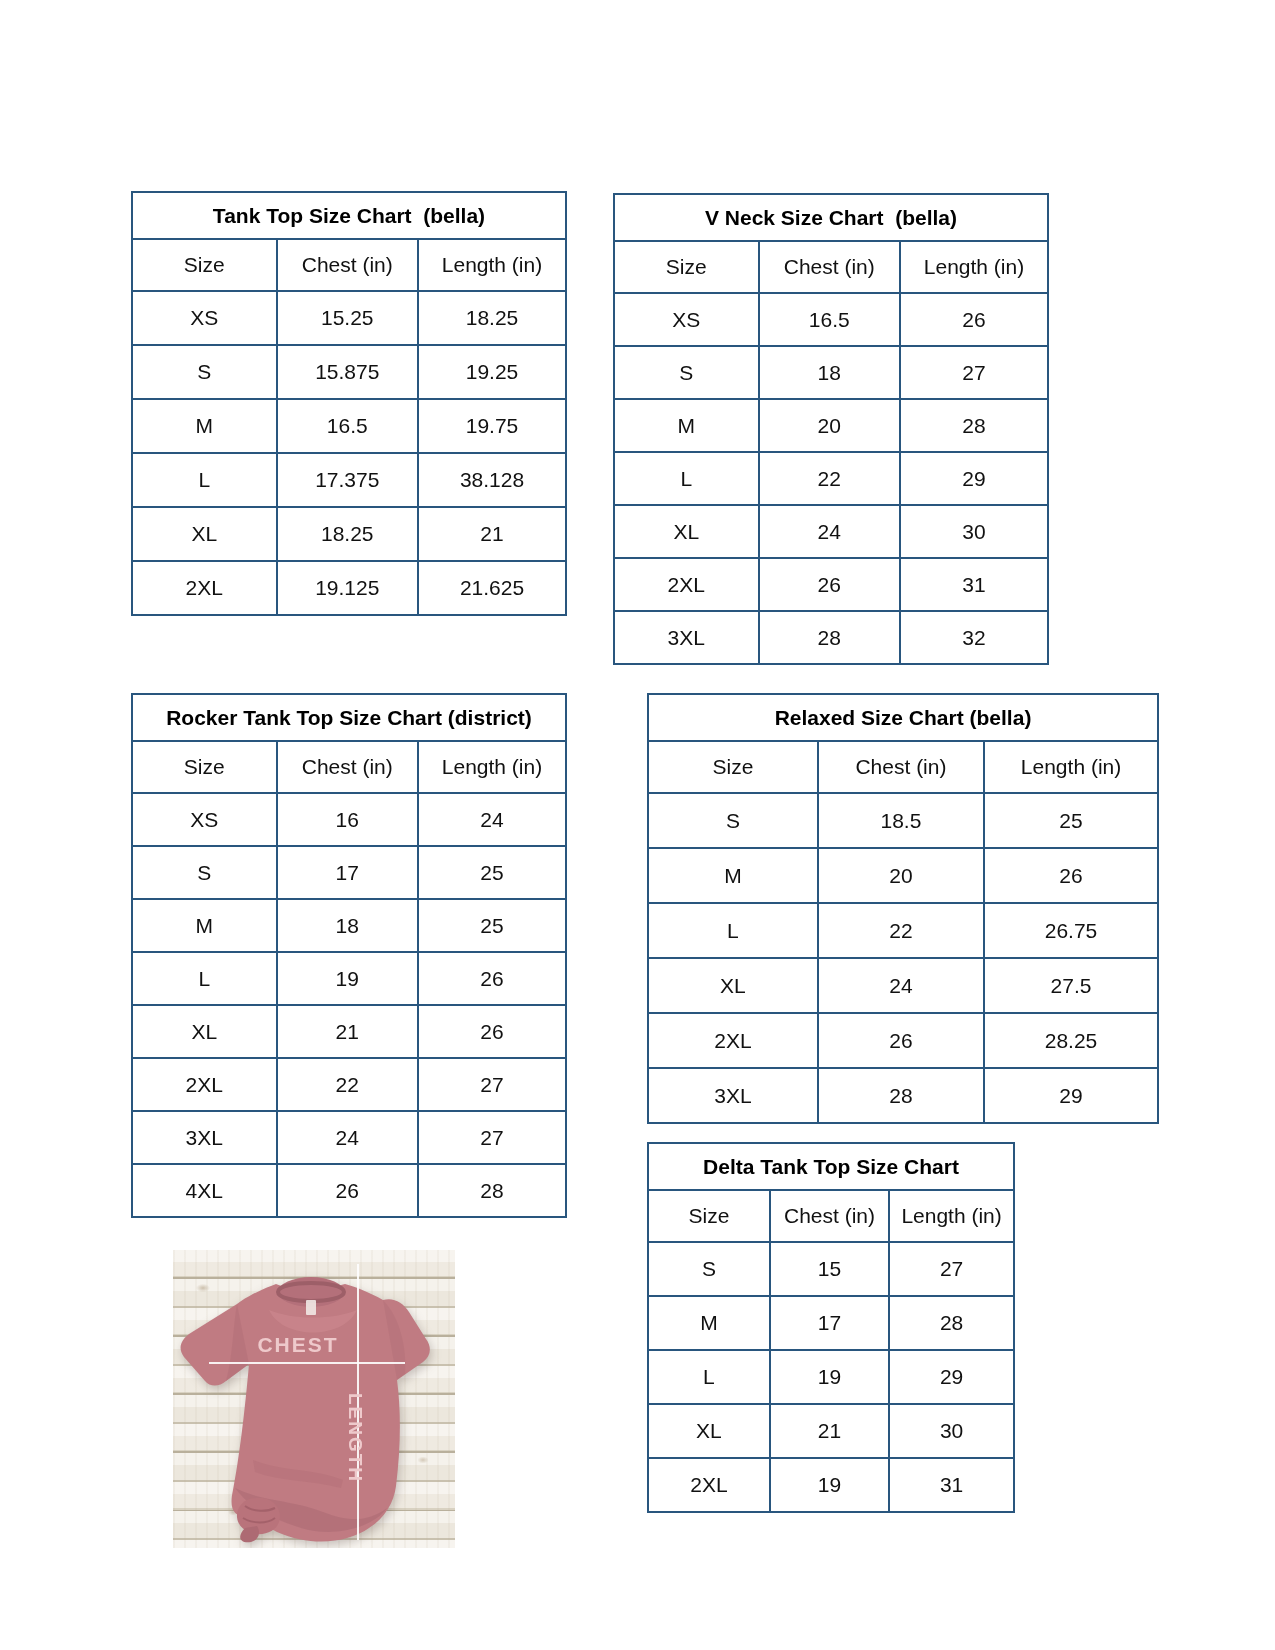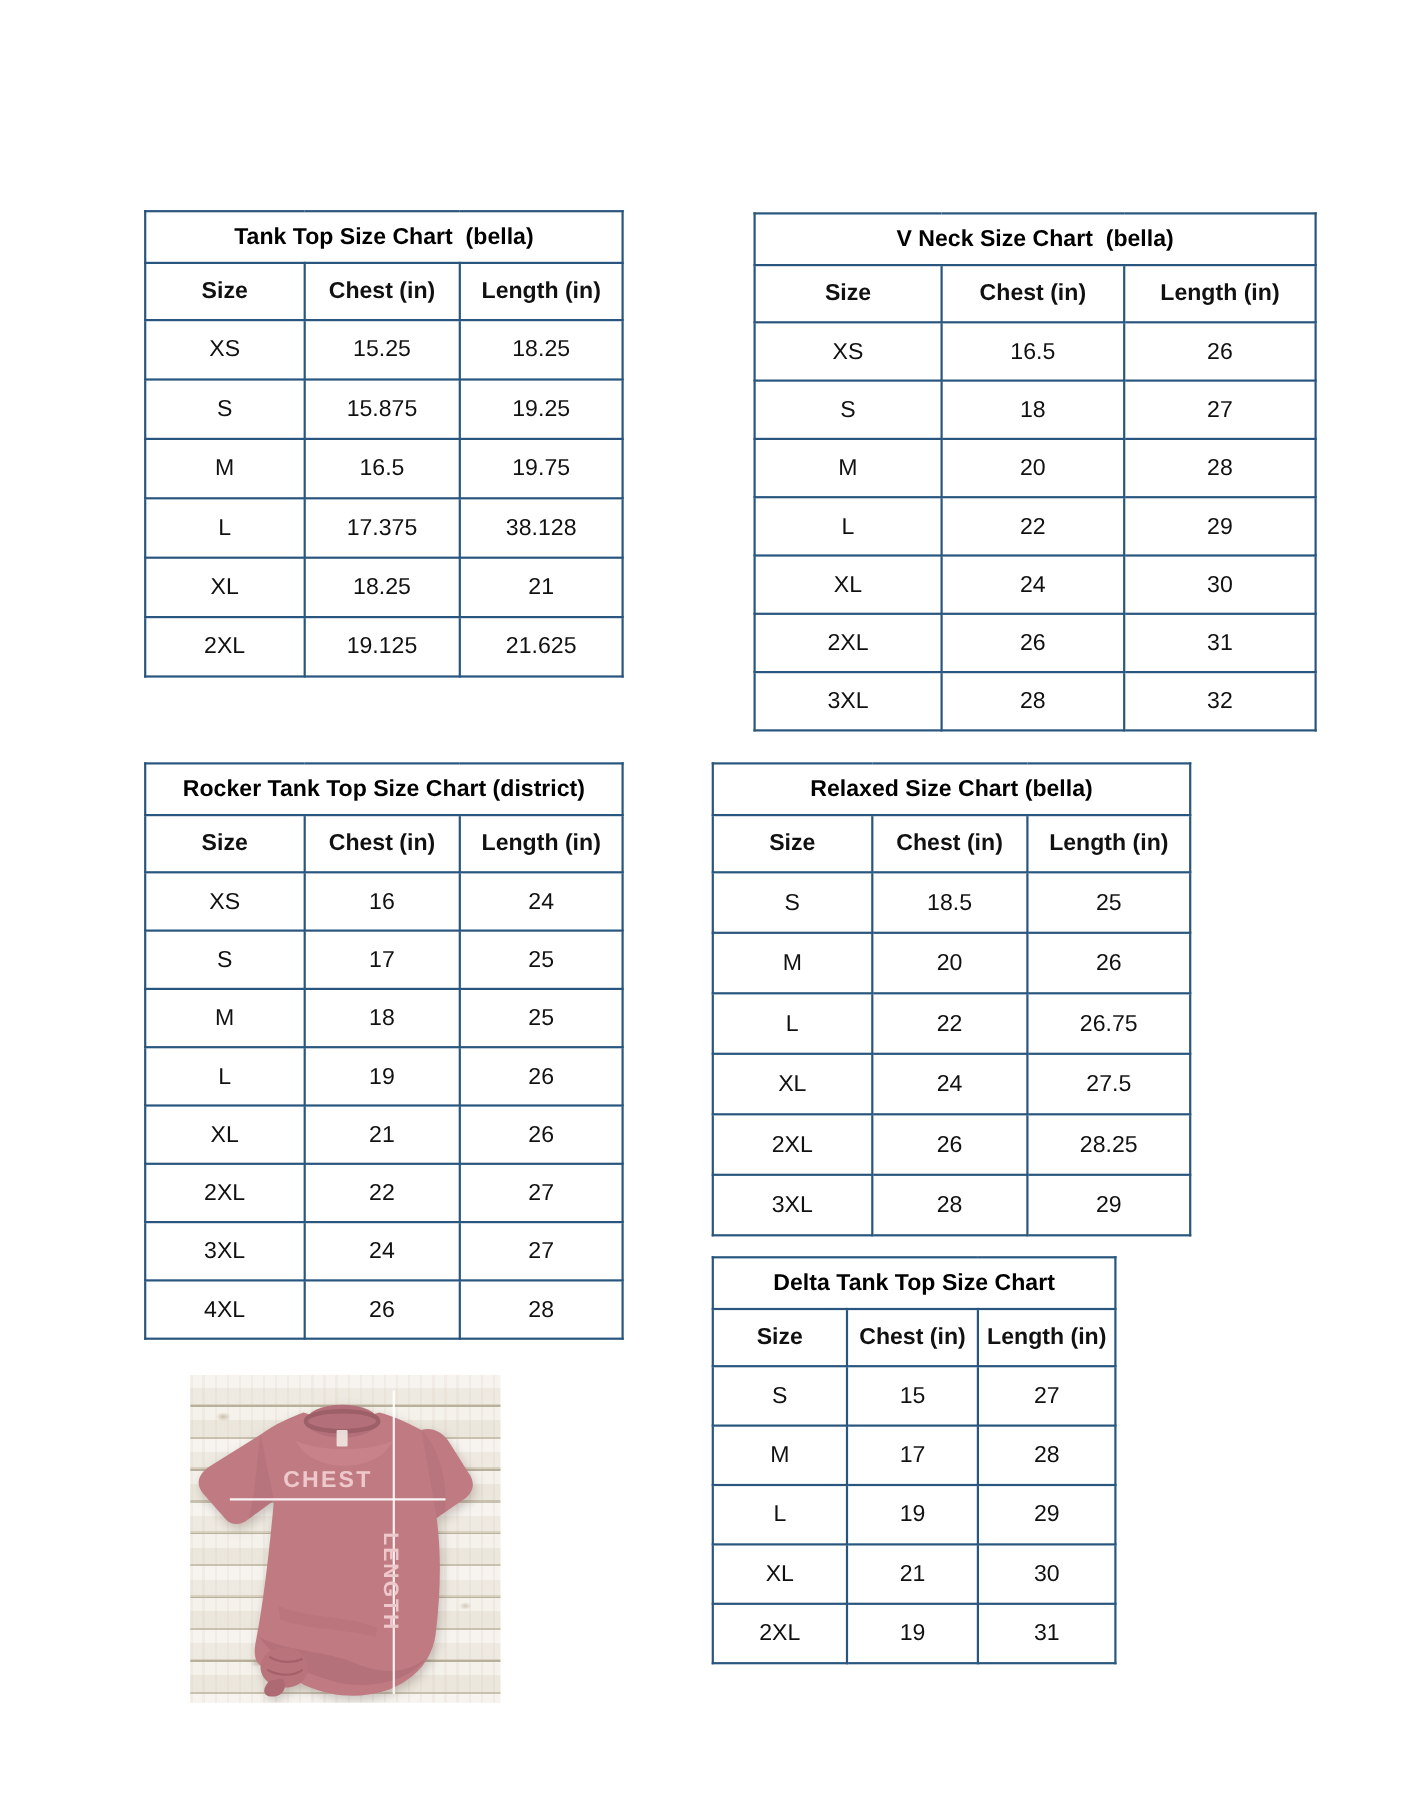--- a/index.html
+++ b/index.html
@@ -26,21 +26,21 @@
   }
   .size-table .title-cell{
     height:45px;
     font-weight:bold;
     font-size:21px;
     white-space:pre;
     color:#000000;
   }
   .size-table .header-cell{
     height:50px;
-    font-weight:bold;
+    font-weight:normal;
     font-size:21px;
   }
   .size-table td{
     height:var(--rh,52px);
     font-size:21px;
   }
   
   .photo{
     position:absolute;
     left:173px;top:1250px;
@@ -108,21 +108,21 @@
           <td>21</td>
         </tr>
         <tr>
           <td>2XL</td>
           <td>19.125</td>
           <td>21.625</td>
         </tr>
       </tbody>
   </table>
 
-  <table class="size-table" style="left:685px;top:193px;width:512px;--rh:51px;">
+  <table class="size-table" style="left:613px;top:193px;width:436px;--rh:51px;">
     <colgroup>
         <col style="width:33.3%">
         <col style="width:32.6%">
         <col style="width:34.1%">
       </colgroup>
     <thead>
       <tr>
         <th colspan="3" class="title-cell">V Neck Size Chart  (bella)</th>
       </tr>
       <tr>
@@ -223,21 +223,21 @@
           <td>27</td>
         </tr>
         <tr>
           <td>4XL</td>
           <td>26</td>
           <td>28</td>
         </tr>
       </tbody>
   </table>
 
-  <table class="size-table" style="left:647px;top:693px;width:436px;--rh:53px;">
+  <table class="size-table" style="left:647px;top:693px;width:512px;--rh:53px;">
     <colgroup>
         <col style="width:33.3%">
         <col style="width:32.6%">
         <col style="width:34.1%">
       </colgroup>
     <thead>
       <tr>
         <th colspan="3" class="title-cell">Relaxed Size Chart (bella)</th>
       </tr>
       <tr>

